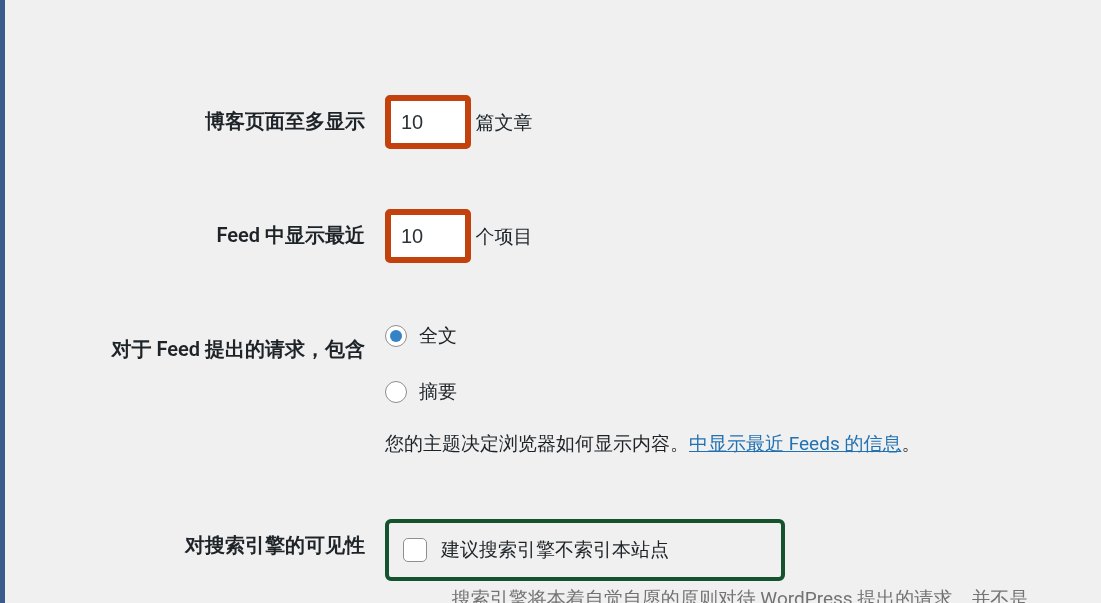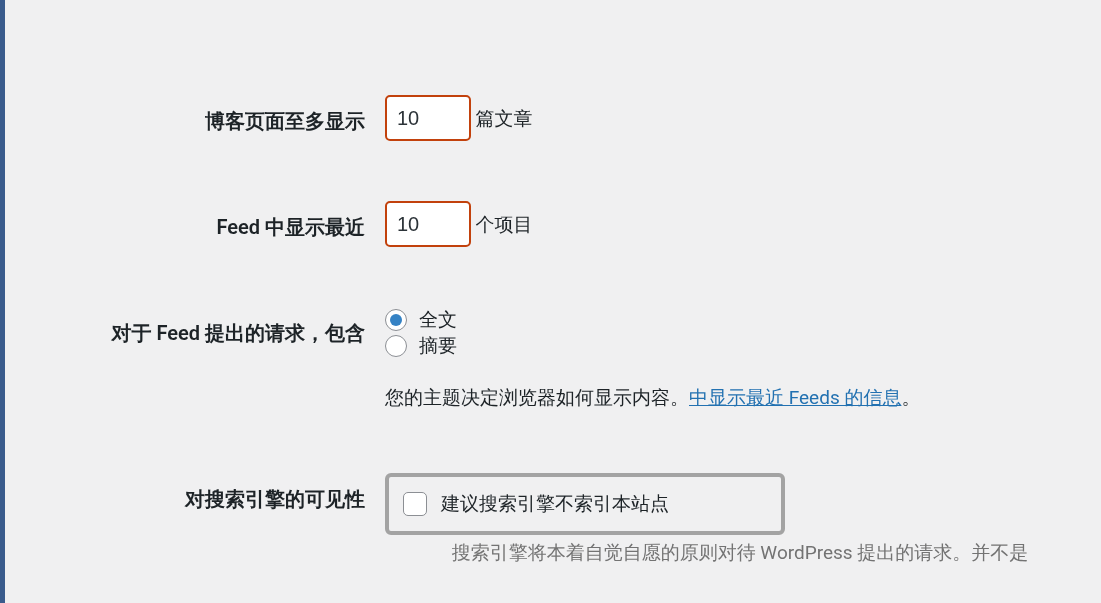--- a/index.html
+++ b/index.html
@@ -44,33 +44,33 @@
     }
     .label-text {
       display: block;
       padding-top: 8px;
     }
     .small-text {
       width: 86px;
       padding: 6px 10px;
       font-size: 20px;
       line-height: 1.5;
-      border: 2px solid #c2410c;
+      border: 6px solid #c2410c;
       border-radius: 5px;
       background: #fff;
       color: #2c3338;
     }
     .suffix-text {
       font-size: 19px;
       color: #1d2327;
     }
     .radio-group {
       display: flex;
       flex-direction: column;
-      gap: 0;
+      gap: 30px;
     }
     .radio-label {
       display: flex;
       align-items: center;
       gap: 12px;
       font-size: 19px;
       color: #1d2327;
       cursor: pointer;
     }
     .radio-input {
@@ -119,21 +119,21 @@
       border-radius: 5px;
       background: #fff;
       cursor: pointer;
       flex-shrink: 0;
     }
     .checkbox-label-text {
       font-size: 19px;
       color: #1d2327;
     }
     .highlight-box {
-      border: 4px solid #a3a3a3;
+      border: 4px solid #14532d;
       border-radius: 6px;
       padding: 12px 14px;
       display: inline-flex;
       align-items: center;
       min-width: 400px;
     }
     .spacer-row td {
       padding: 30px 0 0 0;
     }
     .description-visibility {

